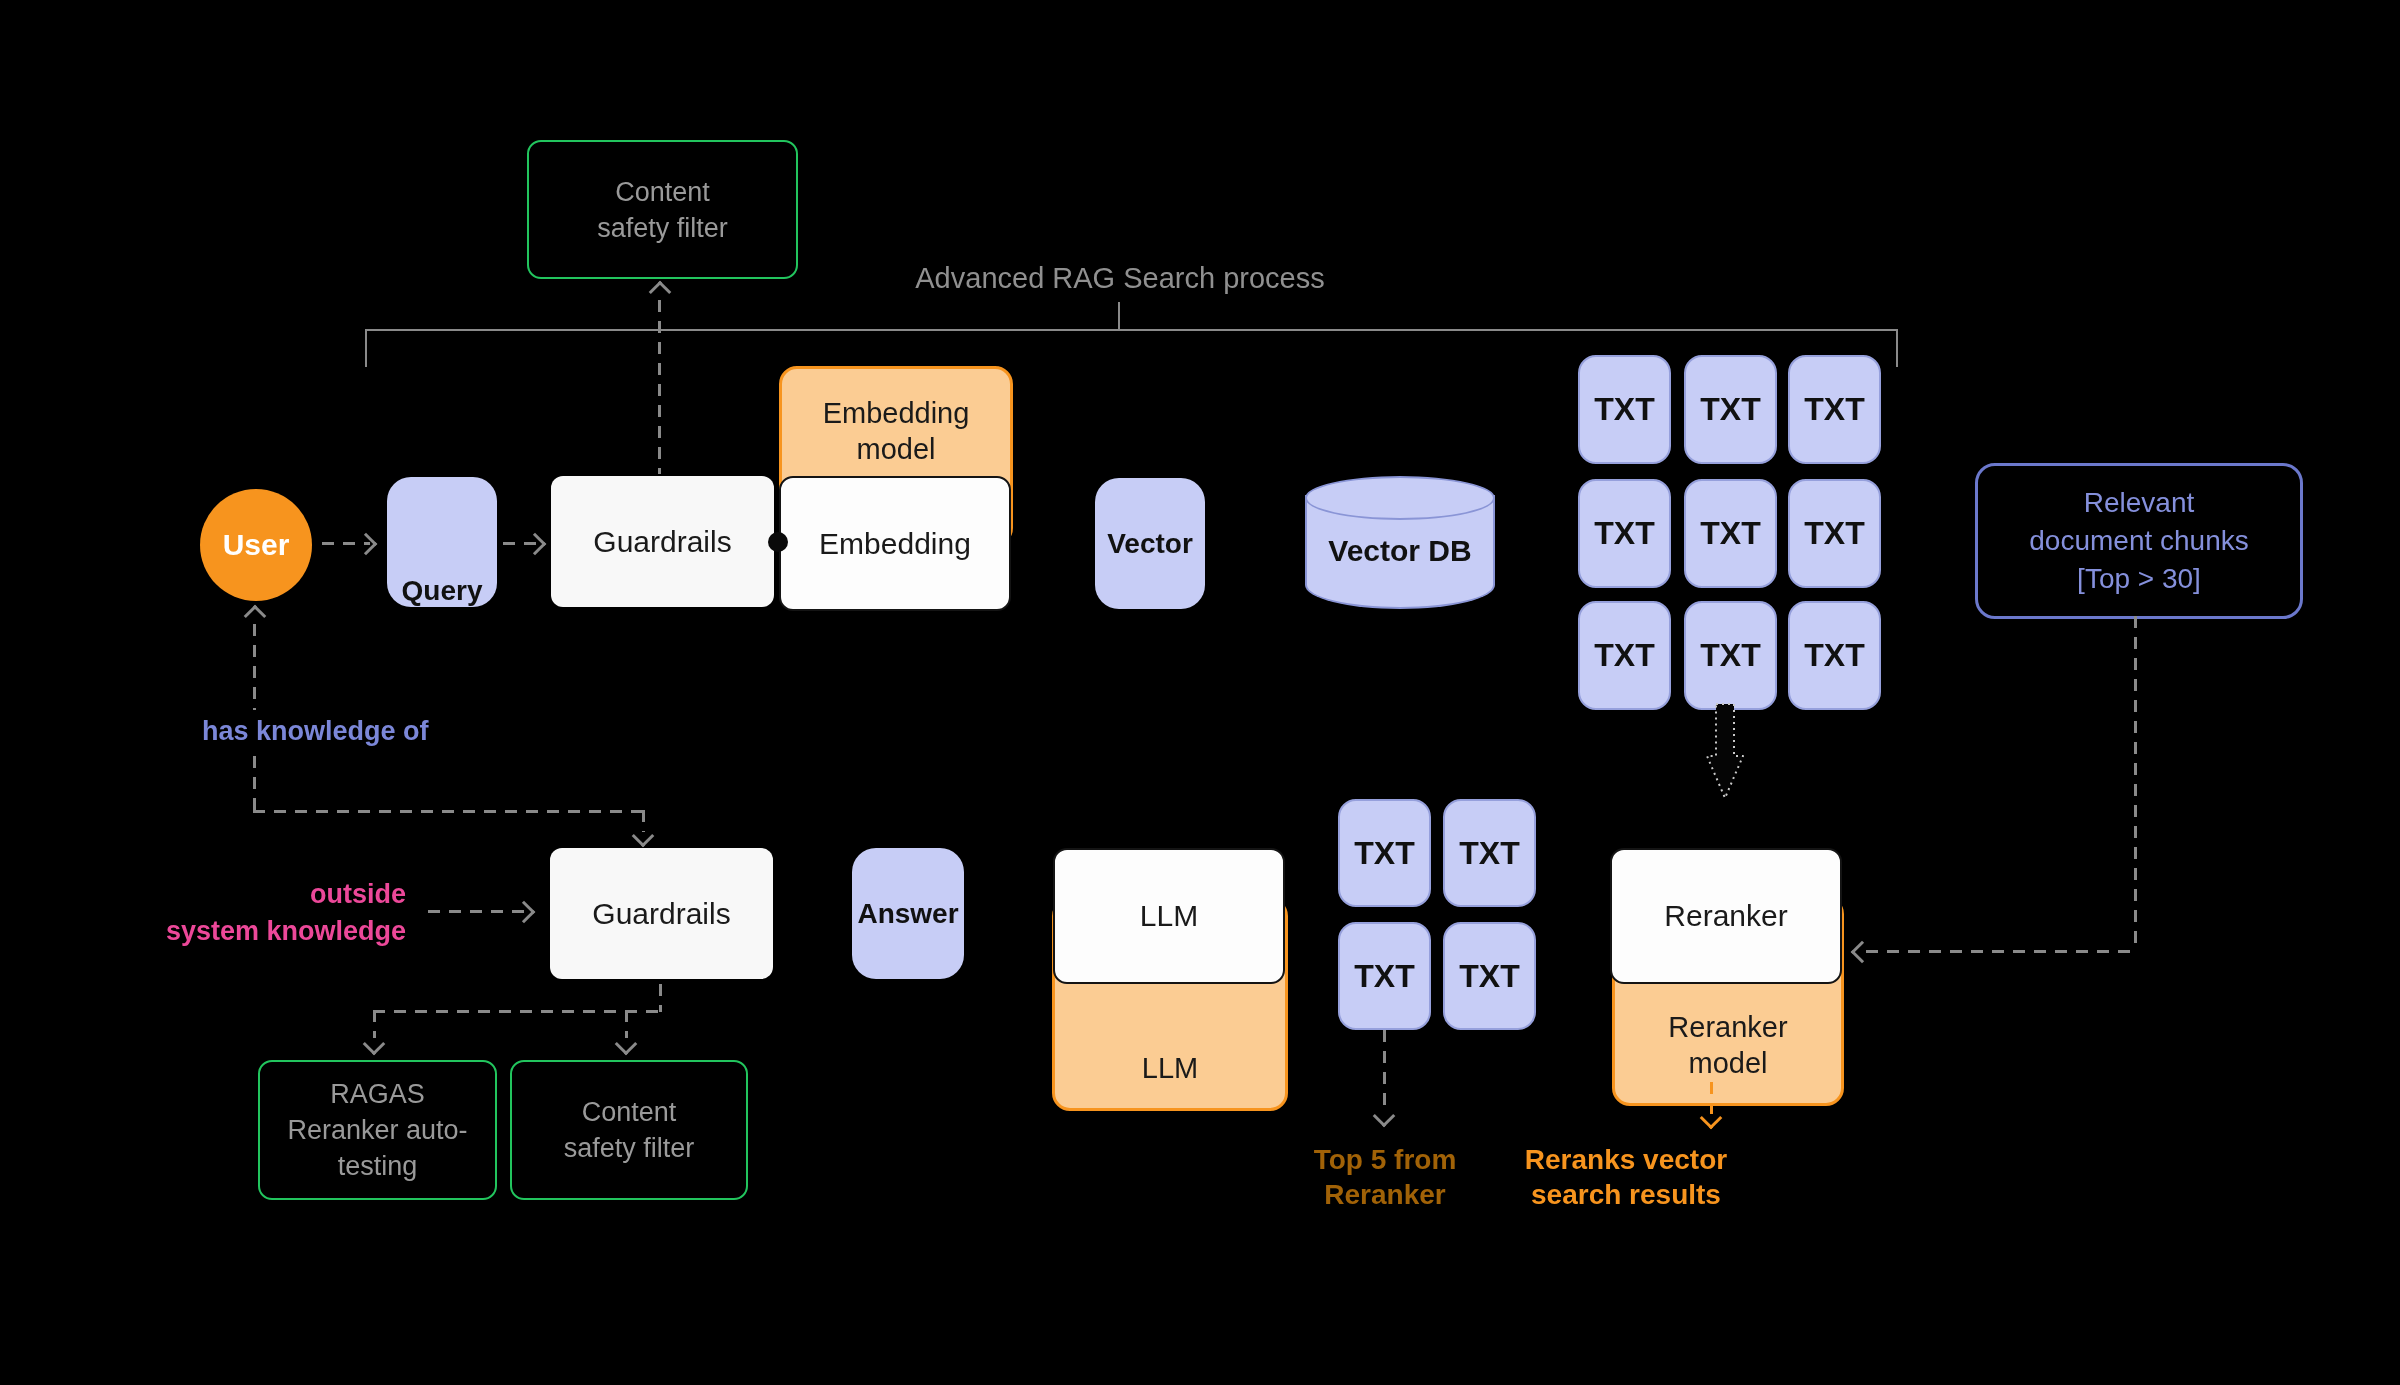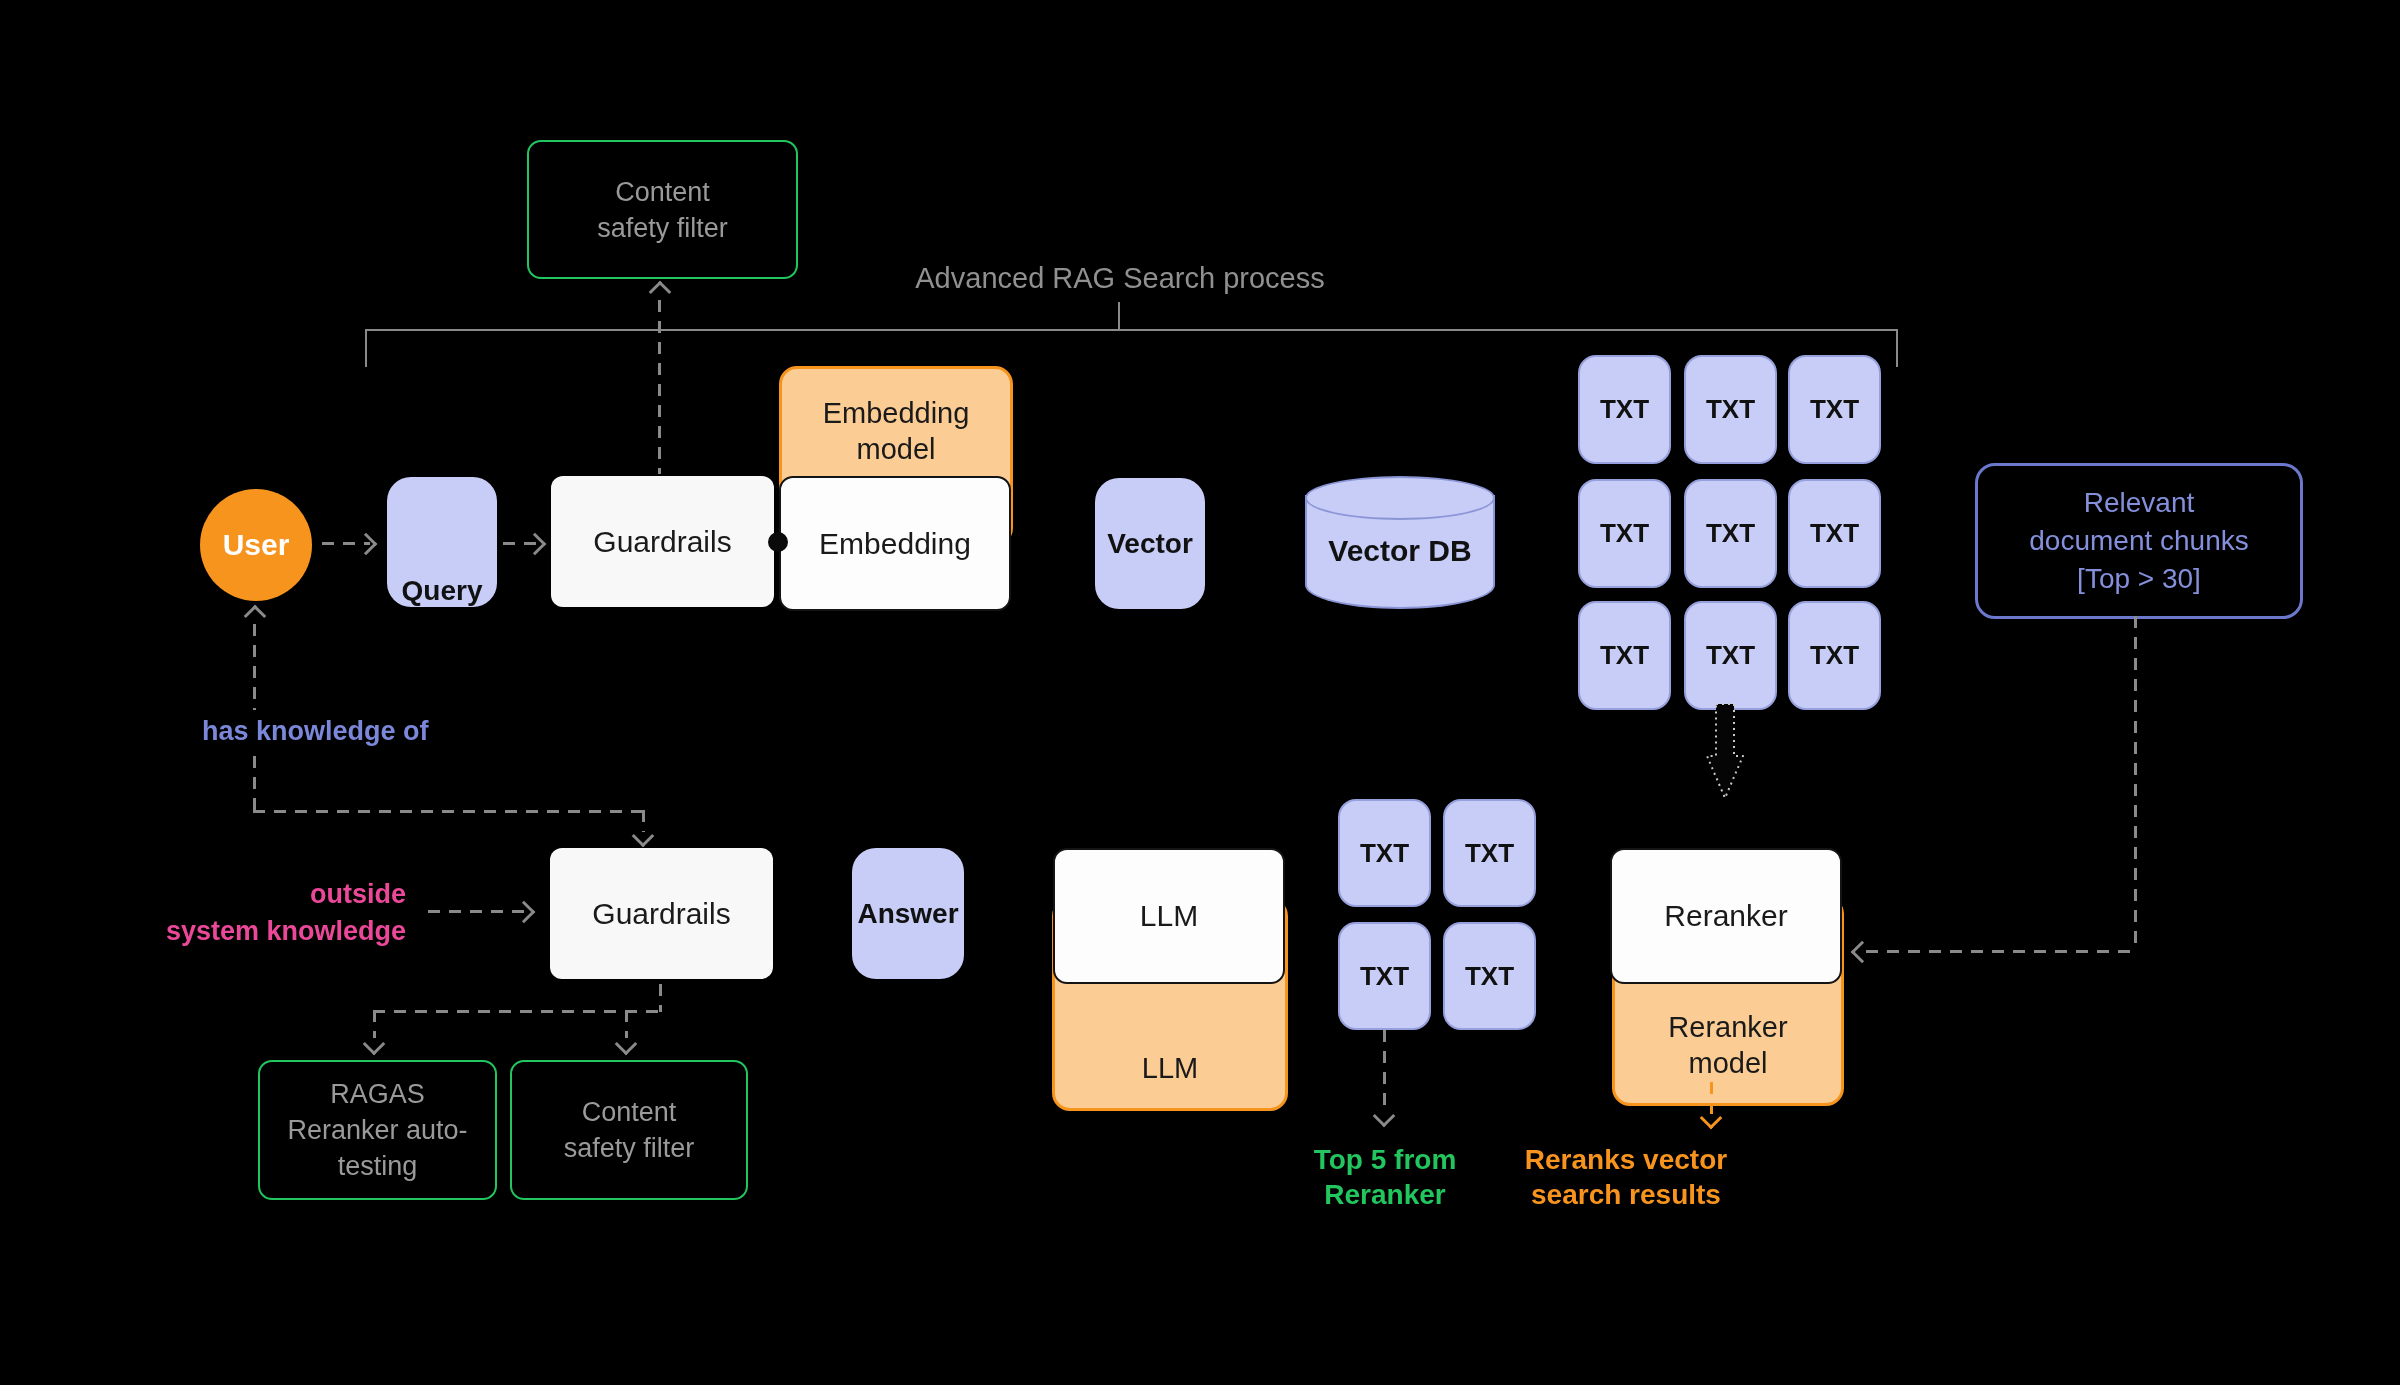--- a/index.html
+++ b/index.html
@@ -3,21 +3,21 @@
 <meta charset="utf-8">
 <style>
   html,body{margin:0;padding:0;background:#000;}
   #canvas{position:relative;width:2400px;height:1385px;background:#000;overflow:hidden;
           font-family:"Liberation Sans","DejaVu Sans",sans-serif;}
   .abs{position:absolute;}
   
   .lav{background:#C7CDF6;border-radius:24px;display:flex;align-items:center;justify-content:center;
        font-weight:700;color:#111;font-size:28px;}
   .txt{background:#C7CDF6;border:2px solid #96A0DC;border-radius:18px;display:flex;align-items:center;
-       justify-content:center;font-weight:700;color:#111;font-size:26px;}
+       justify-content:center;font-weight:700;color:#111;font-size:32px;}
   .whitebox{background:#F8F8F8;border-radius:12px;display:flex;align-items:center;justify-content:center;
        color:#1a1a1a;font-size:30px;}
   .whitebordered{background:#FDFDFD;border:2px solid #141414;border-radius:14px;display:flex;align-items:center;
        justify-content:center;color:#1a1a1a;font-size:30px;}
   .orangebox{background:#FBCC93;border:3px solid #F7941E;border-radius:18px;display:flex;flex-direction:column;
        align-items:center;color:#1a1a1a;font-size:29px;line-height:36px;text-align:center;}
   .grayoutline{background:transparent;border:2px solid #22c55e;border-radius:14px;display:flex;flex-direction:column;
        align-items:center;justify-content:center;color:#9A9A9A;font-size:27px;line-height:36px;text-align:center;}
   .chunksbox{background:transparent;border:3px solid #6B78CC;border-radius:20px;display:flex;flex-direction:column;
        align-items:center;justify-content:center;color:#8590DC;font-size:28px;line-height:38px;text-align:center;}
@@ -41,21 +41,21 @@
        border-radius:50%;z-index:2;}
   .cyl-body{position:absolute;left:0;right:0;top:19px;bottom:0;background:#C7CDF6;border:2px solid #8A95D6;
        border-top:none;border-radius:0 0 95px 95px / 0 0 24px 24px;z-index:1;}
   .cyl-label{position:absolute;left:0;right:0;top:58px;text-align:center;font-weight:700;font-size:30px;
        color:#111;z-index:3;}
   
   .title{color:#909090;font-size:29px;text-align:center;}
   .peri{color:#7B87D8;font-size:27px;font-weight:700;}
   .orangetext{color:#ec4899;font-weight:700;}
   .caption{font-size:28px;font-weight:700;line-height:35px;text-align:center;}
-  .caption.gray{color:#22c55e;}
+  .caption.gray{color:#a16207;}
   .caption.orange{color:#F7941E;}
   .stack-label-top{justify-content:flex-start;padding-top:26px;}
   .stack-label-bottom{justify-content:flex-end;padding-bottom:22px;}
 </style>
 </head>
 <body>
 
 <div id="canvas">
 
   <div class="abs grayoutline" style="left:527px;top:140px;width:267px;height:135px;">

